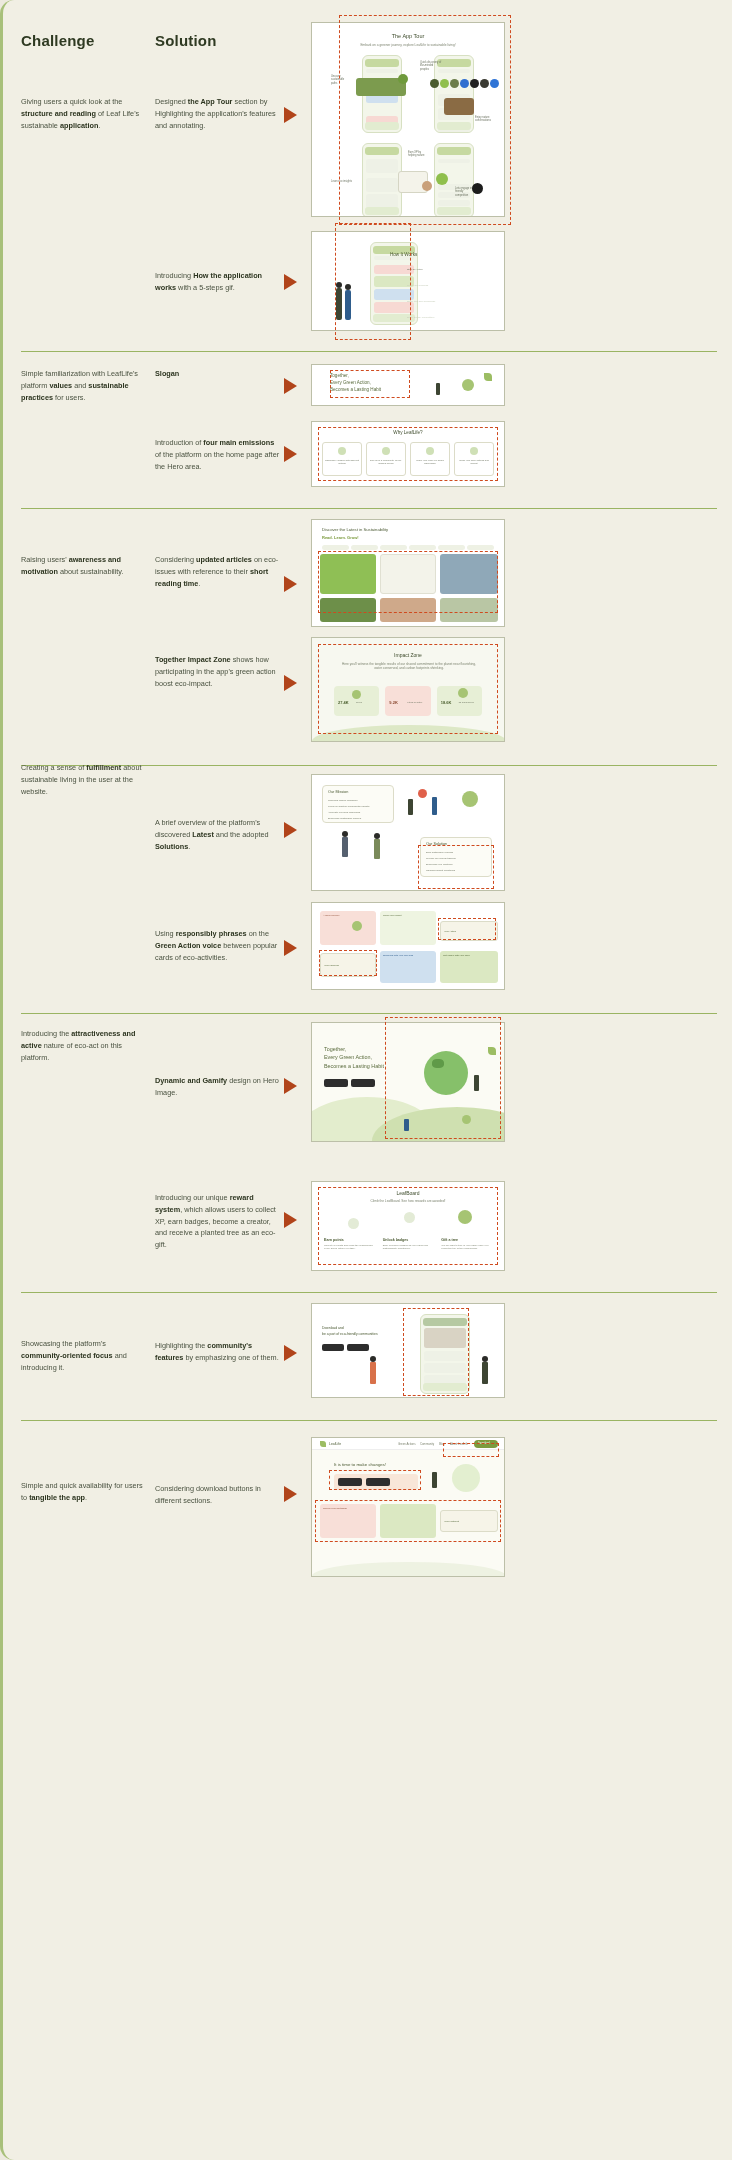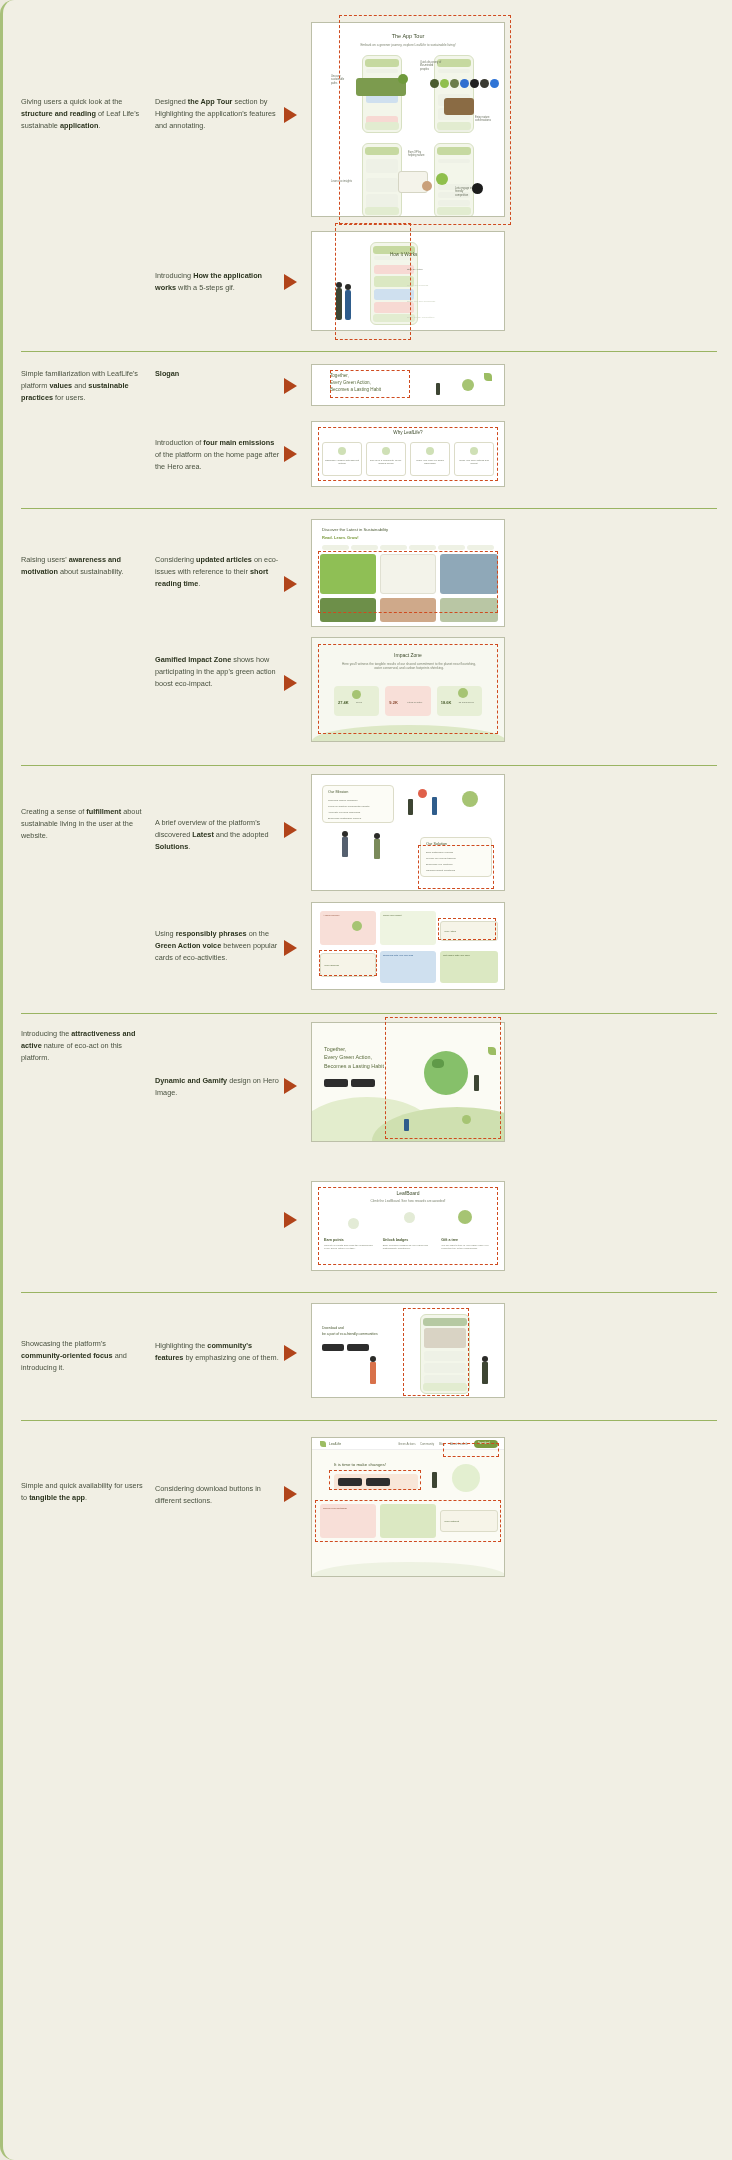--- a/index.html
+++ b/index.html
@@ -81,20 +81,24 @@
   .leaf { position:absolute; border-radius:0 50% 0 50%; background:#9cbd63; }
   .tree-t { position:absolute; border-radius:50%; background:#a6c473; }
   .btnk { position:absolute; border-radius:2px; background:#2d2d2d; }
   .mini-txt { position:absolute; font-size:2.4px; color:#6f7663; }
 </style>
 </head>
 <body>
 
 <div id="page">
 
+  <div class="headings">
+    <div class="h-challenge">Challenge</div>
+    <div class="h-solution">Solution</div>
+  </div>
 
   <div class="challenge-txt" style="top:96px">Giving users a quick look at the <b>structure and reading</b> of Leaf Life's sustainable <b>application</b>.</div>
 
   <div class="solution-txt" style="top:96px">Designed <b>the App Tour</b> section by Highlighting the application's features and annotating.</div>
   <div class="arrow" style="left:281px; top:107px"></div>
 
   <div class="shot" style="left:308px; top:22px; width:194px; height:195px">
     <div class="mtitle" style="top:10px; font-size:5.5px">The App Tour</div>
     <div class="msub" style="top:20px">Embark on a greener journey, explore LeafLife to sustainable living!</div>
 
@@ -248,21 +252,21 @@
     </div>
     <div class="card" style="left:8px; top:34px; width:56px; height:40px; background:#8fbf55"></div>
     <div class="card" style="left:68px; top:34px; width:56px; height:40px; background:#f3f3ea; border:0.6px solid #e0e0d2"></div>
     <div class="card" style="left:128px; top:34px; width:58px; height:40px; background:#8fa8b8"></div>
     <div class="card" style="left:8px; top:78px; width:56px; height:24px; background:#6d8f49"></div>
     <div class="card" style="left:68px; top:78px; width:56px; height:24px; background:#cfa98a"></div>
     <div class="card" style="left:128px; top:78px; width:58px; height:24px; background:#b9c6a4"></div>
   </div>
   <div class="dash" style="left:315px; top:551px; width:180px; height:62px"></div>
 
-  <div class="solution-txt" style="top:654px"><b>Gamified Impact Zone</b> shows how participating in the app's green action boost eco-impact.</div>
+  <div class="solution-txt" style="top:654px"><b>Together Impact Zone</b> shows how participating in the app's green action boost eco-impact.</div>
   <div class="arrow" style="left:281px; top:675px"></div>
 
   <div class="shot" style="left:308px; top:637px; width:194px; height:105px; background:#f7f8f0">
     <div class="mtitle" style="top:14px; font-size:5px">Impact Zone</div>
     <div class="msub" style="top:24px; left:26px; width:142px">Here you'll witness the tangible results of our shared commitment to the planet near flourishing, water conserved, and carbon footprints shrinking.</div>
     <div style="position:absolute; left:22px; top:48px; right:22px; display:flex; gap:6px">
       <div style="flex:1; height:30px; background:#e7efd6; border-radius:4px; position:relative">
         <div style="position:absolute; left:4px; top:14px; font-size:4px; font-weight:bold; color:#4c6030">27.4K</div>
         <div class="mini-txt" style="left:22px; top:15px">Trees</div>
       </div>
@@ -276,21 +280,21 @@
       </div>
     </div>
     <div class="tree-t" style="left:40px; top:52px; width:9px;height:9px"></div>
     <div class="tree-t" style="left:146px; top:50px; width:10px;height:10px"></div>
     <div class="hill" style="left:0; bottom:0; width:194px; height:16px; background:#dde8c6"></div>
   </div>
   <div class="dash" style="left:315px; top:644px; width:180px; height:90px"></div>
 
   <div class="divider" style="top:765px"></div>
 
-  <div class="challenge-txt" style="top:806px">Creating a sense of <b>fulfillment</b> about sustainable living in the user at the website.</div>
+  <div class="challenge-txt" style="top:762px">Creating a sense of <b>fulfillment</b> about sustainable living in the user at the website.</div>
 
   <div class="solution-txt" style="top:817px">A brief overview of the platform's discovered <b>Latest</b> and the adopted <b>Solutions</b>.</div>
   <div class="arrow" style="left:281px; top:822px"></div>
 
   <div class="shot" style="left:308px; top:774px; width:194px; height:117px">
     <div style="position:absolute; left:10px; top:10px; width:72px; height:38px; border:0.7px solid #dcdcc8; border-radius:4px; background:#fcfcf6">
       <div style="position:absolute; left:5px; top:4px; font-size:3.8px; color:#4b5a33">Our Mission</div>
       <div class="mini-txt" style="left:5px; top:13px">Reducing carbon emissions</div>
       <div class="mini-txt" style="left:5px; top:19px">Focus on wasteful consumption growth</div>
       <div class="mini-txt" style="left:5px; top:25px">Advocate recycling challenges</div>
@@ -363,20 +367,21 @@
     <div class="dot" style="left:120px; top:36px; width:12px;height:9px; background:#5f9a48; border-radius:40%"></div>
     <div class="person" style="left:162px; top:52px; width:5px;height:16px; background:#3d4533; border-radius:1px"></div>
     <div class="leaf" style="left:176px; top:24px; width:8px;height:8px"></div>
     <div class="hill" style="left:-20px; bottom:0; width:150px; height:44px; background:#e3edcd"></div>
     <div class="hill" style="left:60px; bottom:0; width:170px; height:34px; background:#cfe0b0"></div>
     <div class="person" style="left:92px; top:96px; width:5px;height:12px; background:#2f5d8c; border-radius:1px"></div>
     <div class="tree-t" style="left:150px; top:92px; width:9px;height:9px"></div>
   </div>
   <div class="dash" style="left:382px; top:1017px; width:116px; height:122px"></div>
 
+  <div class="solution-txt" style="top:1192px">Introducing our unique <b>reward system</b>, which allows users to collect XP, earn badges, become a creator, and receive a planted tree as an eco-gift.</div>
   <div class="arrow" style="left:281px; top:1212px"></div>
 
   <div class="shot" style="left:308px; top:1181px; width:194px; height:90px">
     <div class="mtitle" style="top:8px; font-size:5px">LeafBoard</div>
     <div class="msub" style="top:17px">Climb the LeafBoard. See how rewards are awarded!</div>
     <div class="dot" style="left:36px; top:36px; width:11px;height:11px; background:#e3ebd6"></div>
     <div class="dot" style="left:92px; top:30px; width:11px;height:11px; background:#e3ebd6"></div>
     <div class="tree-t" style="left:146px; top:28px; width:14px;height:14px"></div>
     <div style="position:absolute; left:12px; top:56px; right:12px; display:flex; gap:8px">
       <div style="flex:1; position:relative">

